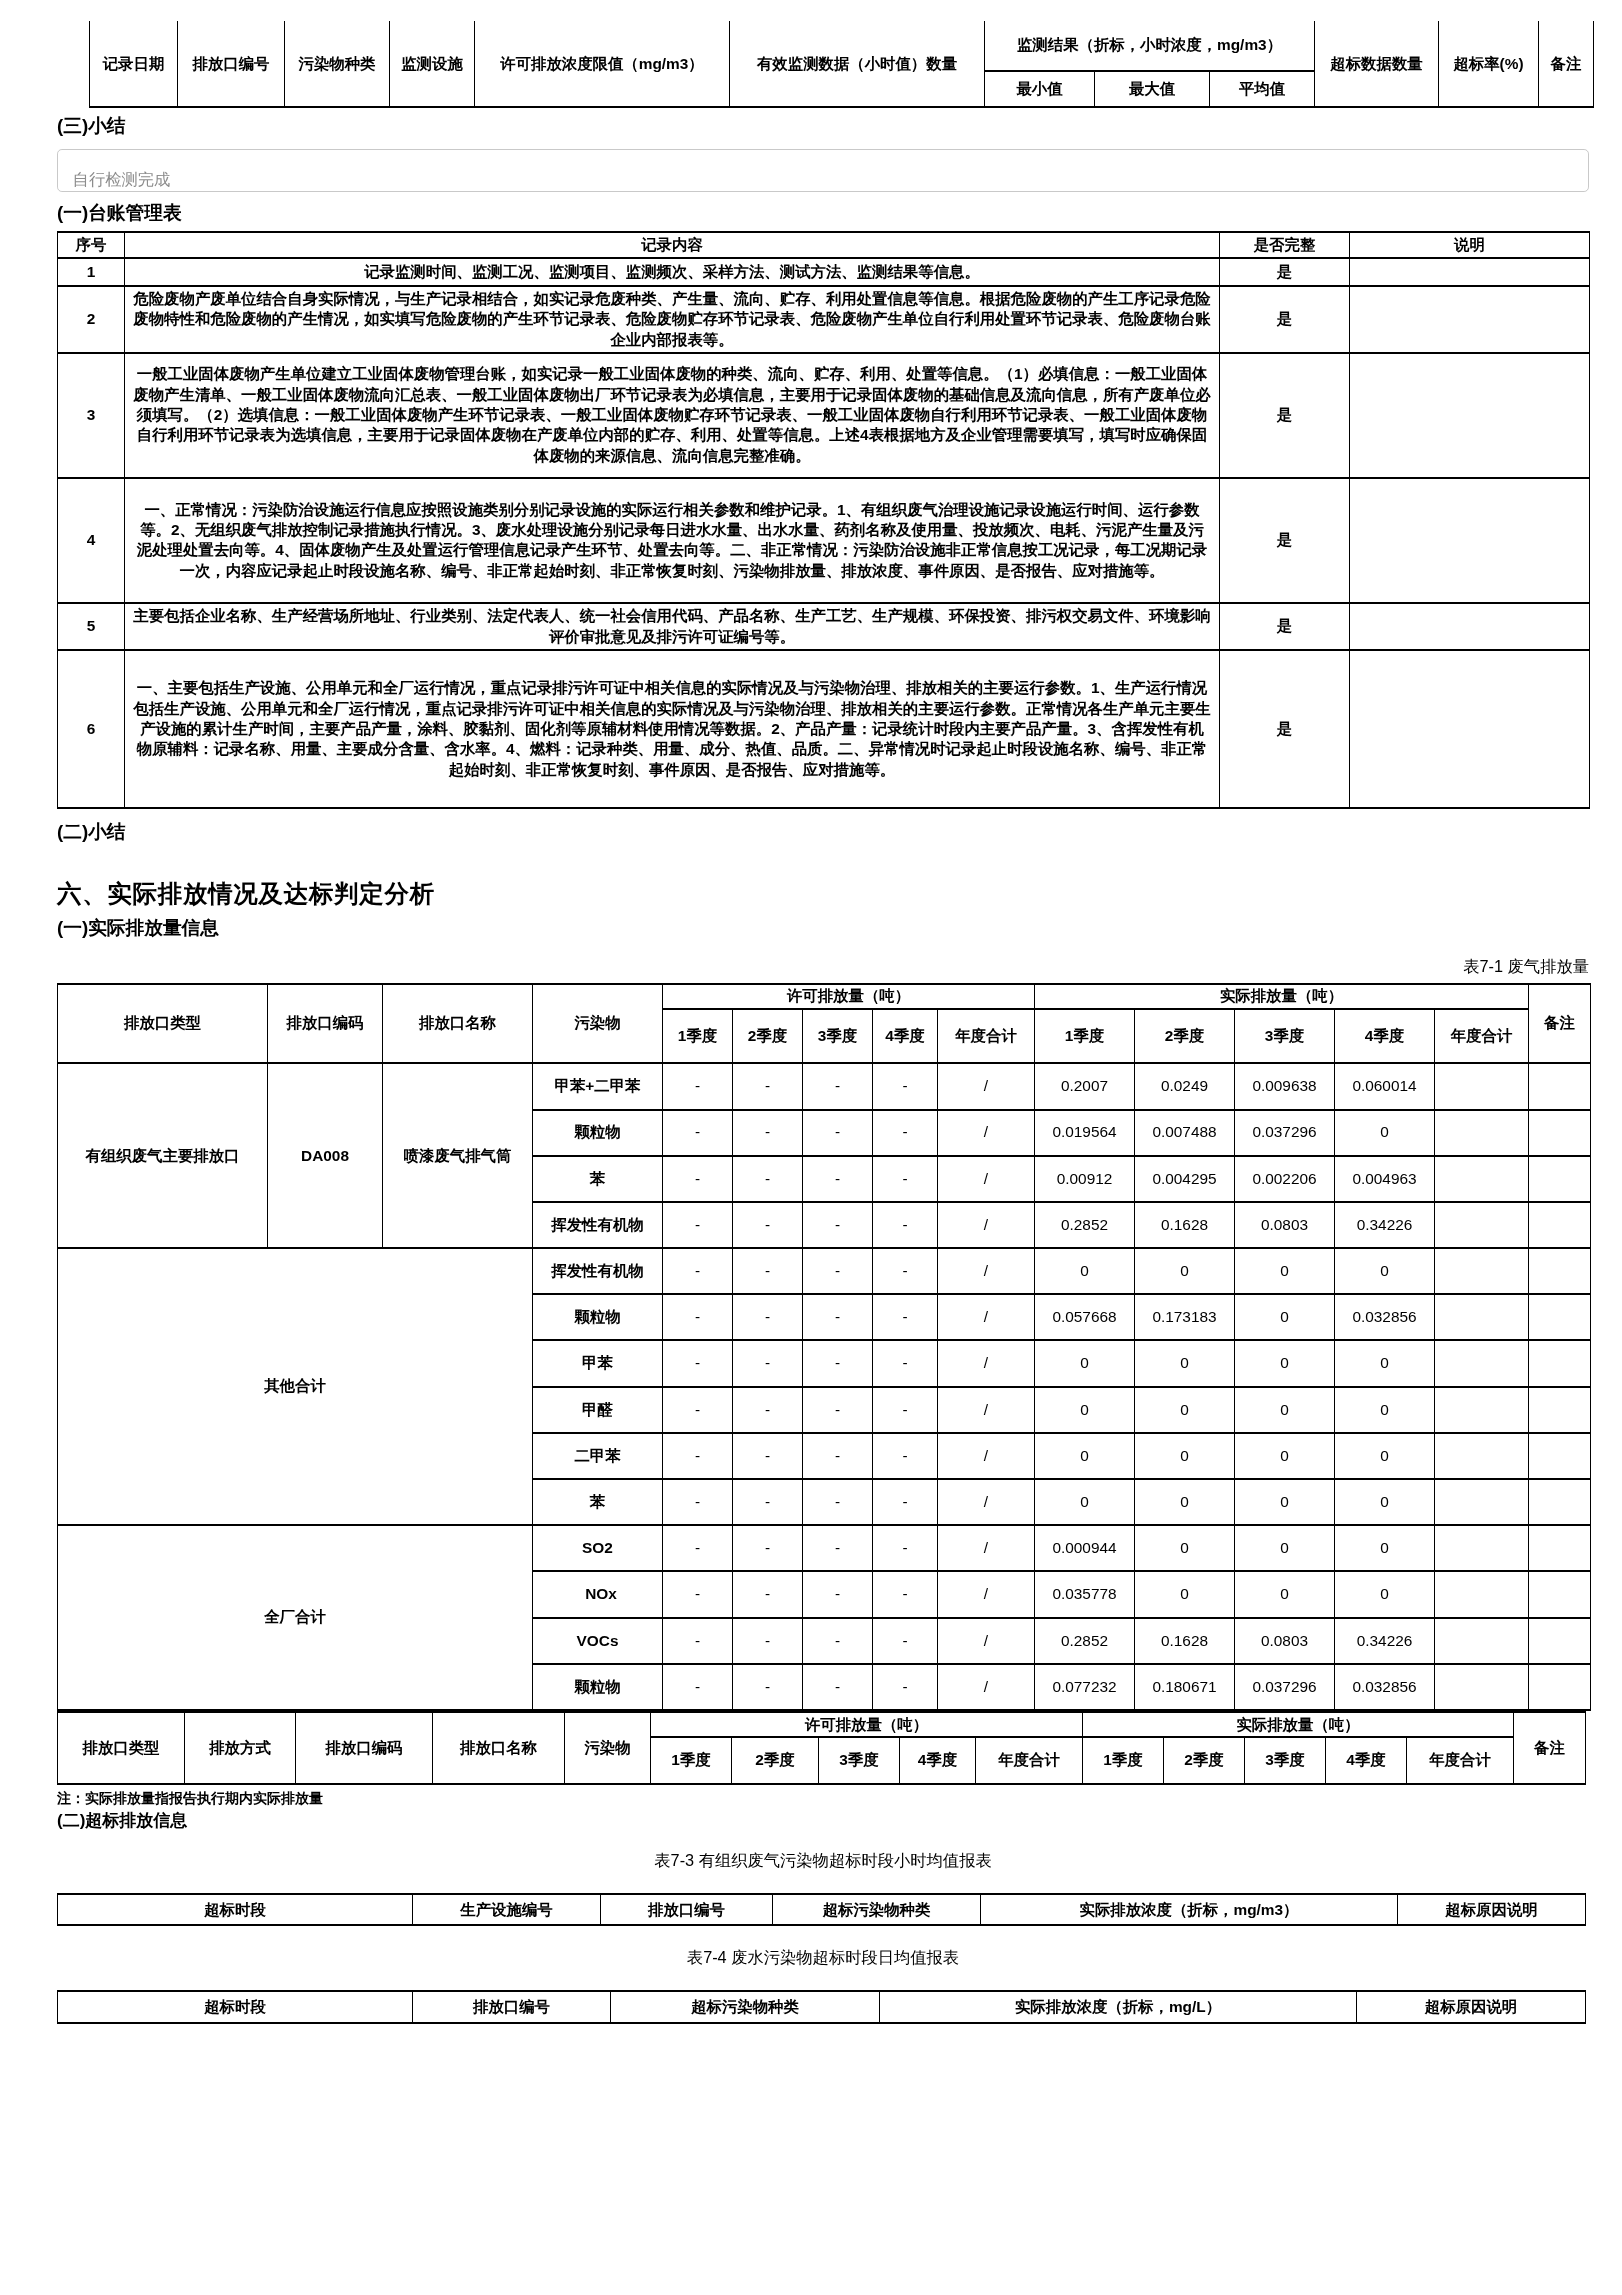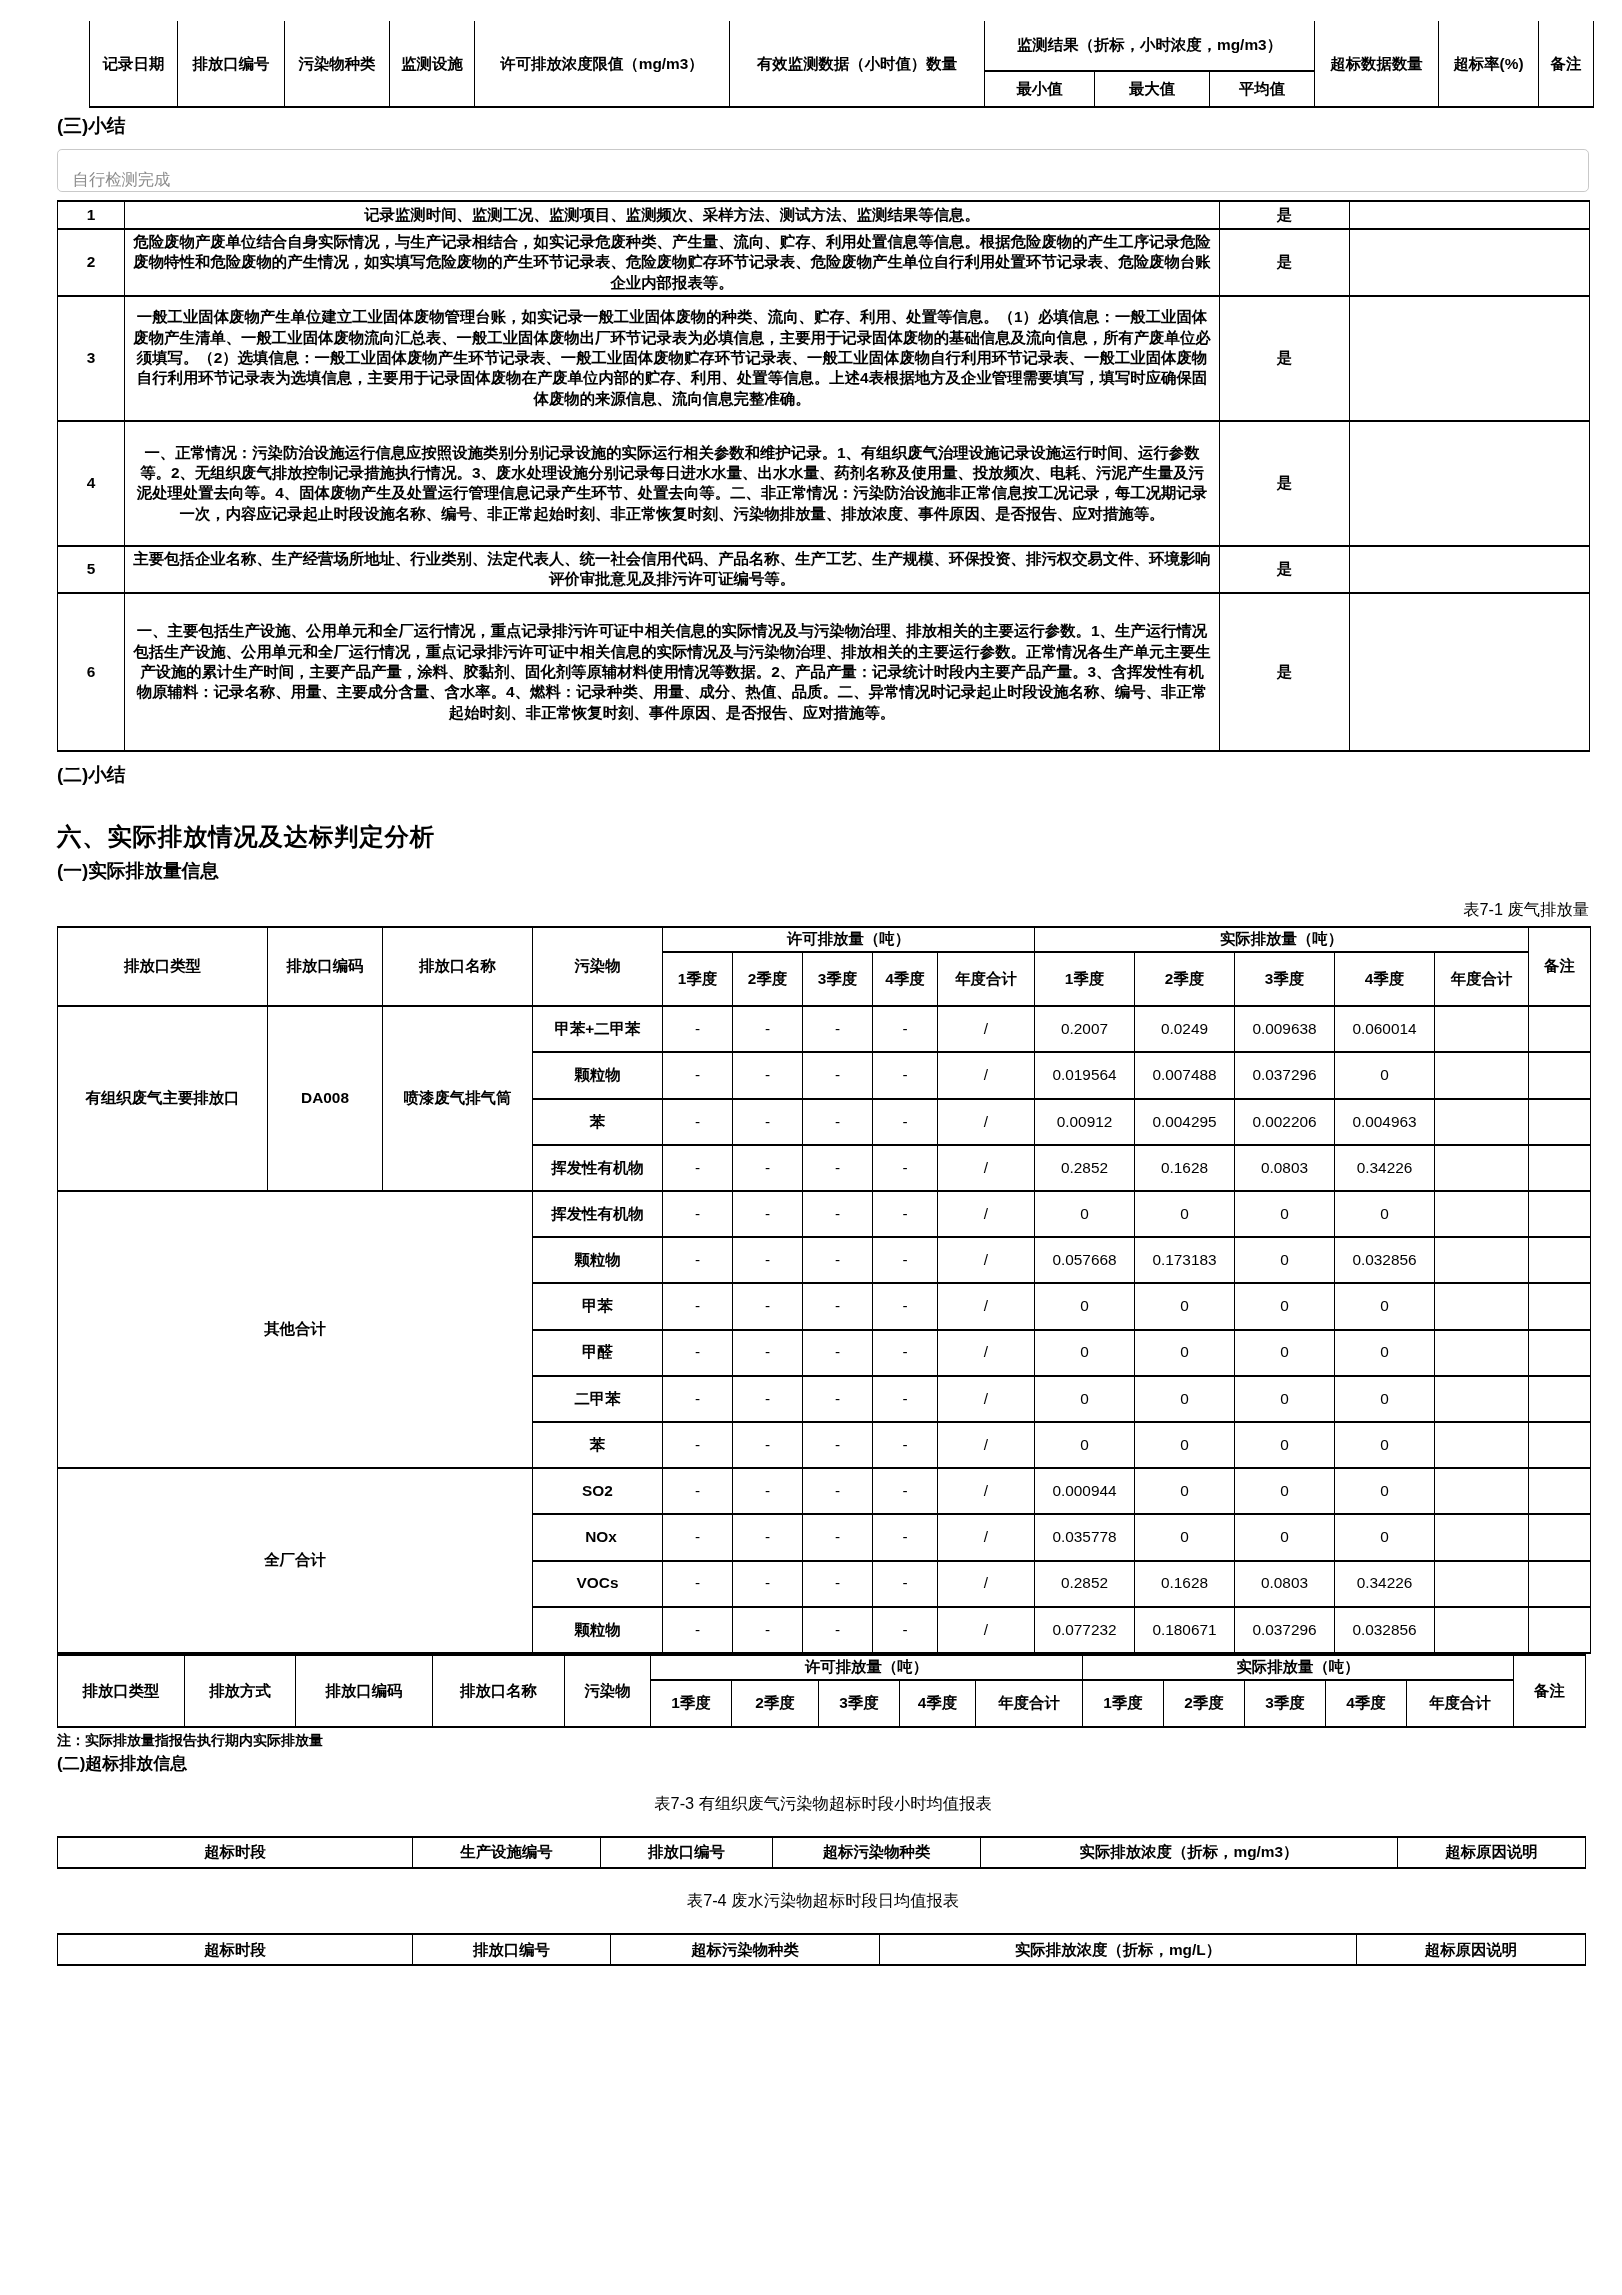--- a/index.html
+++ b/index.html
@@ -78,28 +78,35 @@
           <td style="height: 31px;">平均值</td>
         </tr>
       </tbody>
     </table>
 
   <div class="h-sub">(三)小结</div>
   <div class="summary-box">
     <span>自行检测完成</span>
   </div>
 
+  <div class="h-sub">(一)台账管理表</div>
   <table class="doc" id="t61" style="width: 1532px;">
       <colgroup>
         <col style="width: 67px;">
         <col style="width: 1095px;">
         <col style="width: 130px;">
         <col style="width: 240px;">
       </colgroup>
       <tbody>
+        <tr>
+          <td style="height: 21px;">序号</td>
+          <td style="height: 21px;">记录内容</td>
+          <td style="height: 21px;">是否完整</td>
+          <td style="height: 21px;">说明</td>
+        </tr>
         <tr>
           <td style="height: 23px;">1</td>
           <td class="content-cell">记录监测时间、监测工况、监测项目、监测频次、采样方法、测试方法、监测结果等信息。</td>
           <td>是</td>
           <td></td>
         </tr>
         <tr>
           <td style="height: 60px;">2</td>
           <td class="content-cell">危险废物产废单位结合自身实际情况，与生产记录相结合，如实记录危废种类、产生量、流向、贮存、利用处置信息等信息。根据危险废物的产生工序记录危险废物特性和危险废物的产生情况，如实填写危险废物的产生环节记录表、危险废物贮存环节记录表、危险废物产生单位自行利用处置环节记录表、危险废物台账企业内部报表等。</td>
           <td>是</td>

